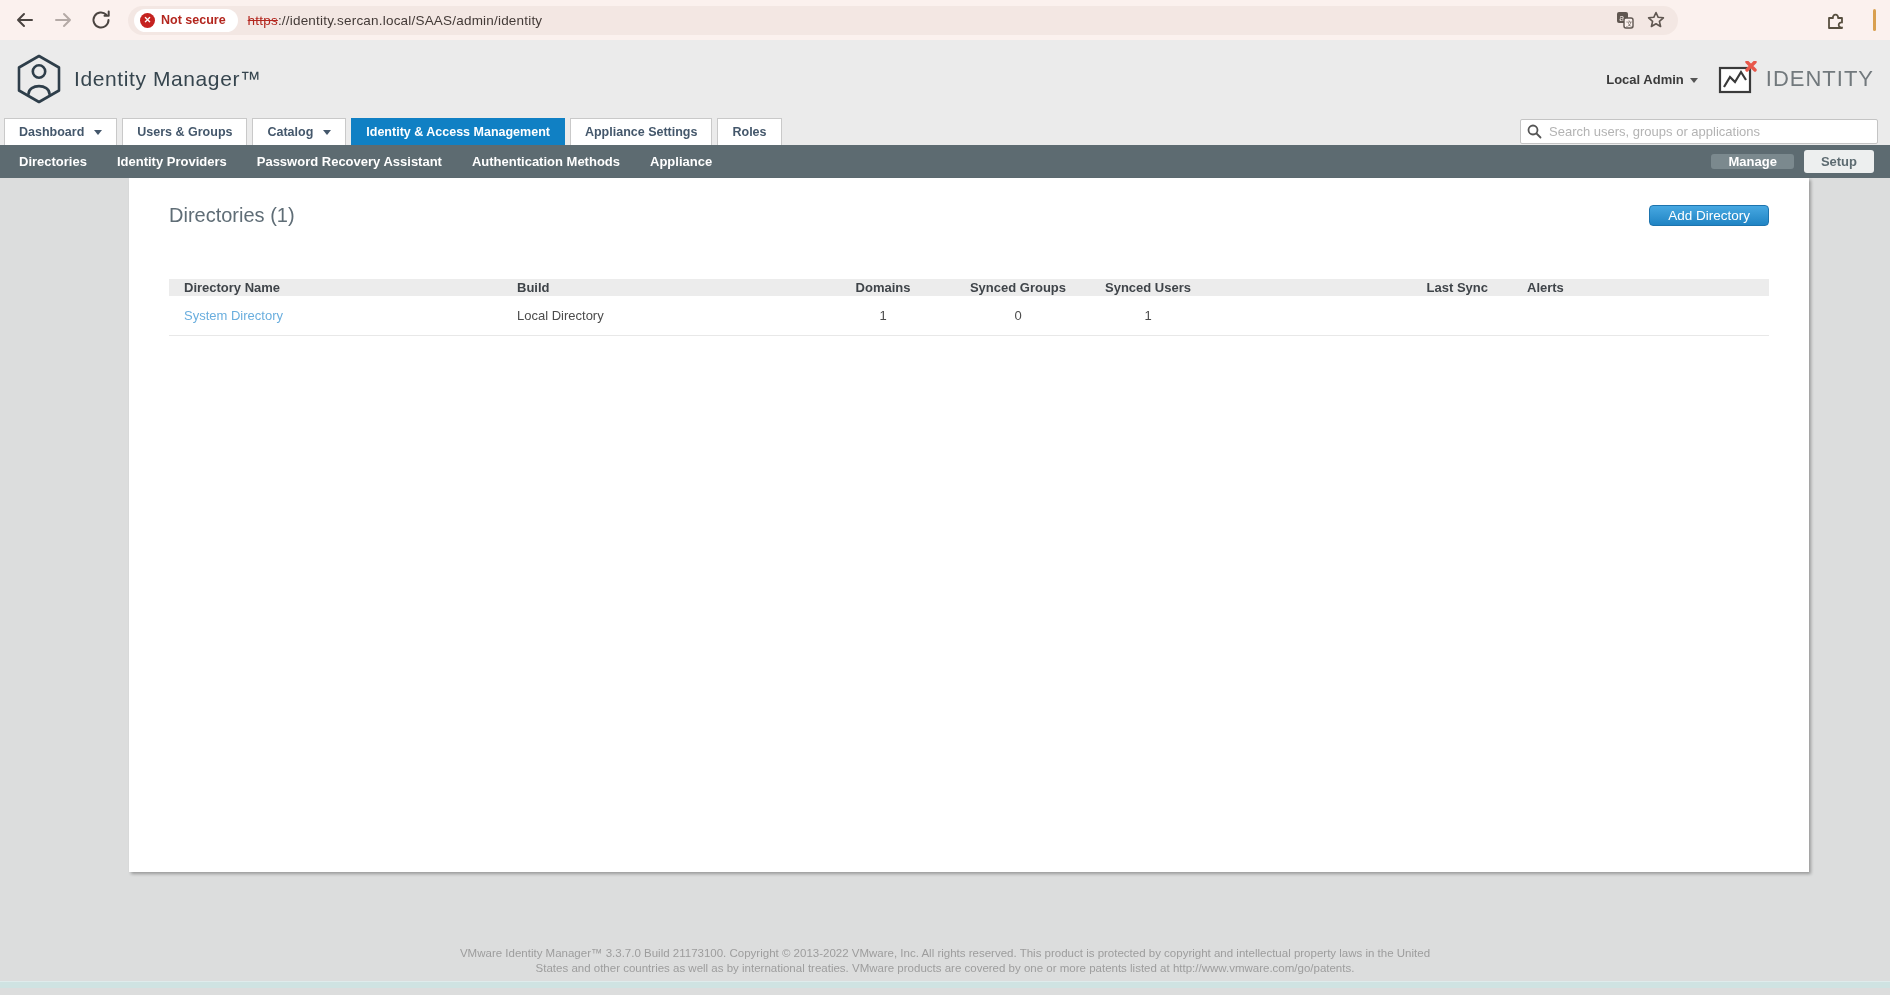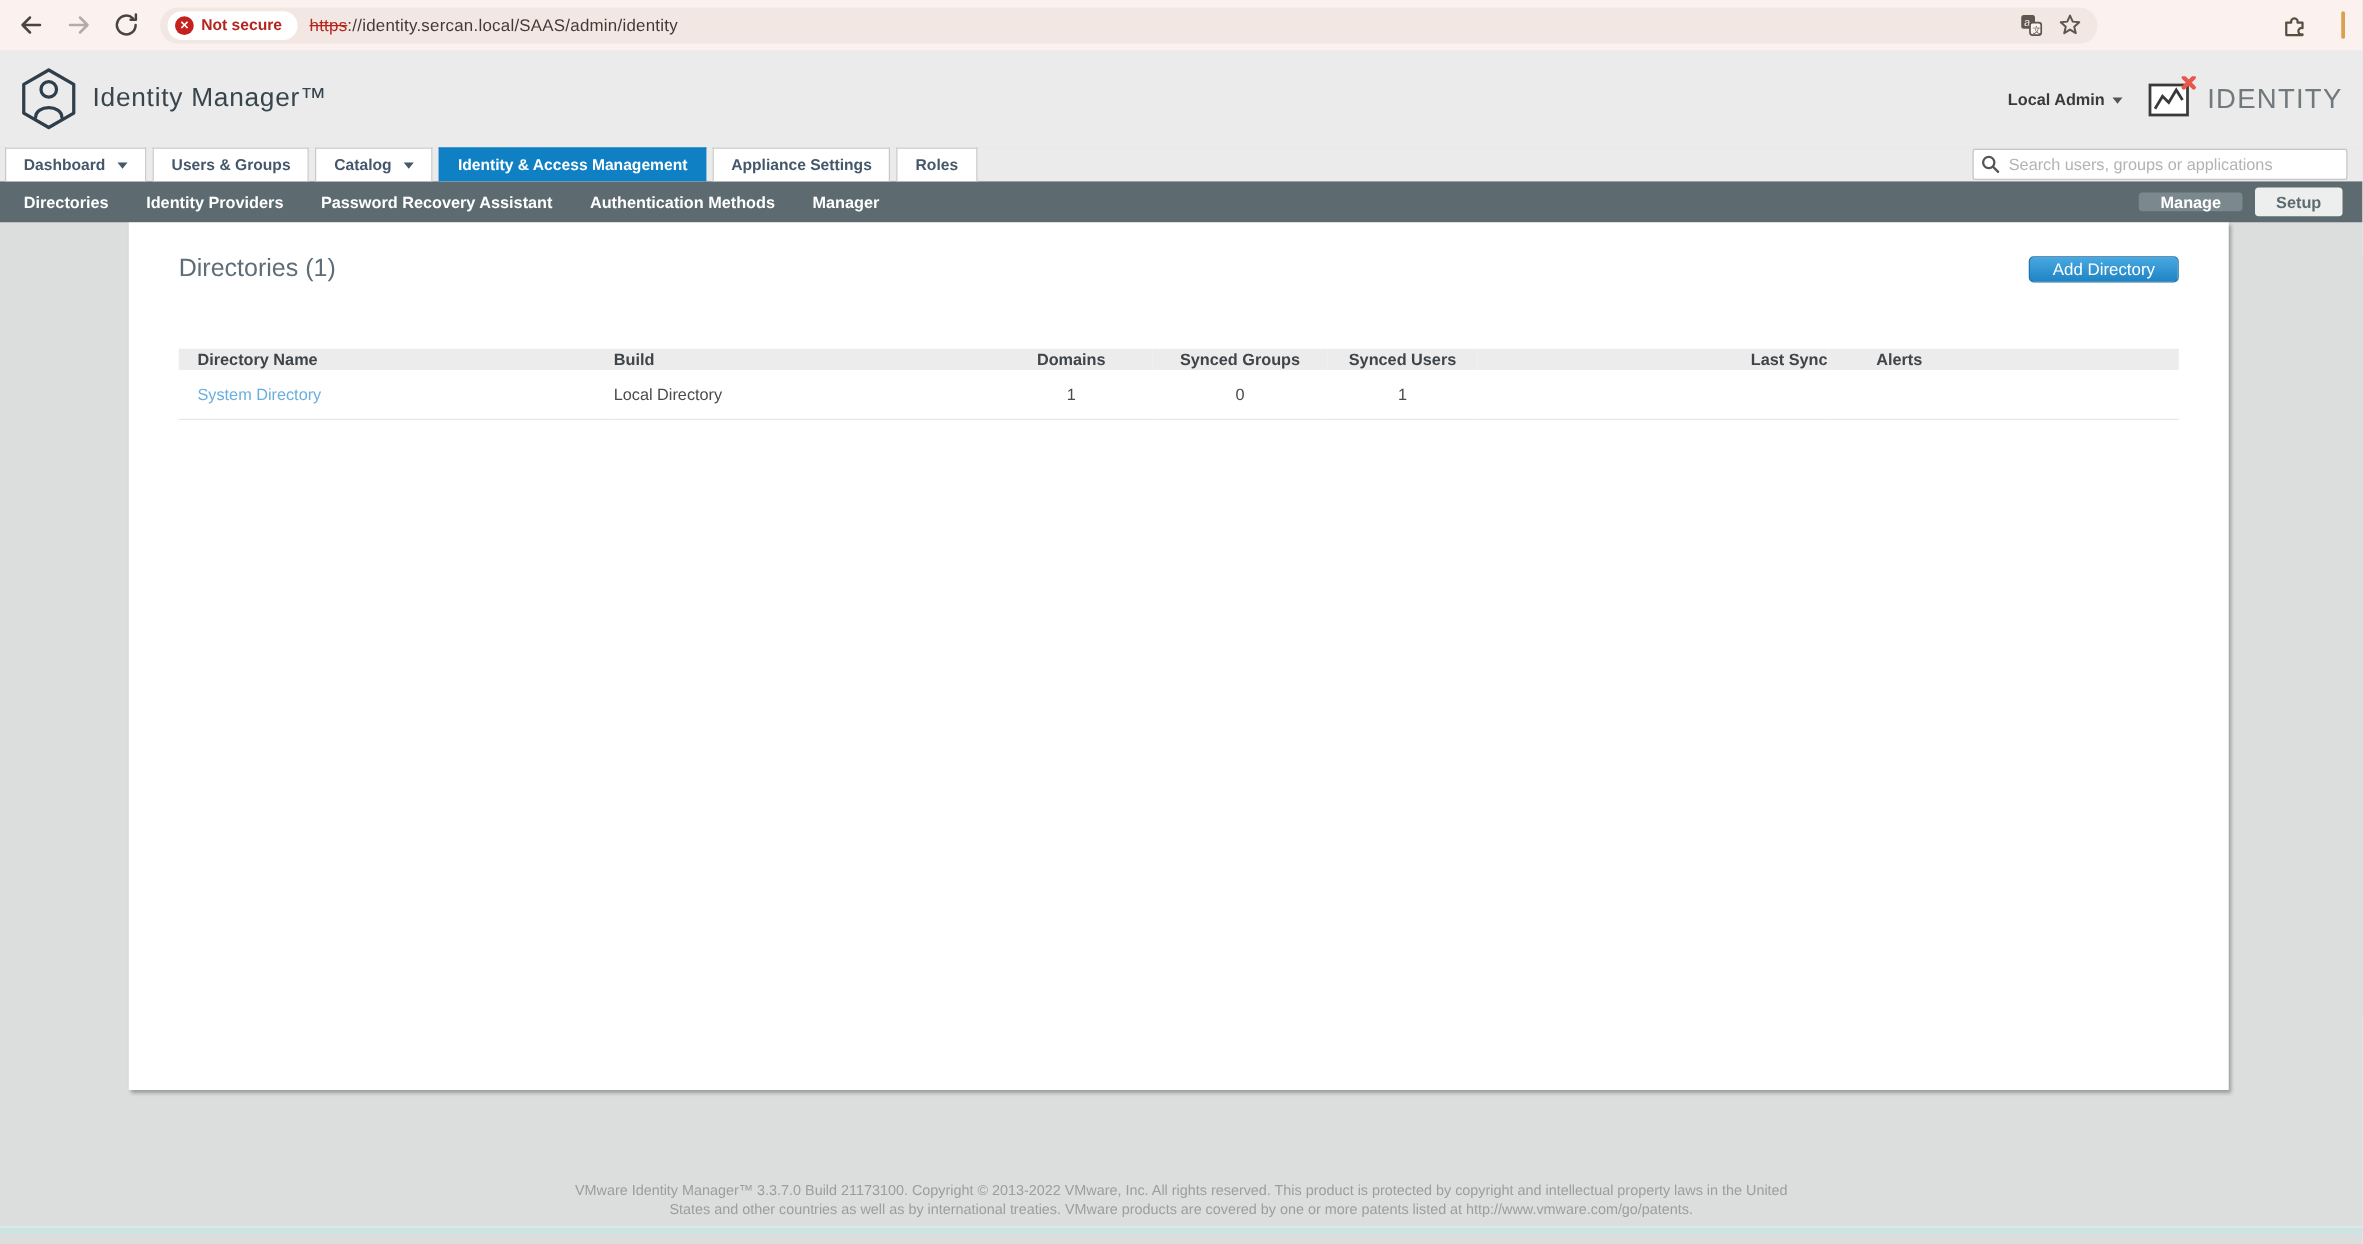--- a/index.html
+++ b/index.html
@@ -25,34 +25,34 @@
   .useradmin { font-size:13px; color:#3a3a3a; font-weight:bold; }
   .caret-sm { display:inline-block; margin-left:6px; width:0; height:0; border-left:4px solid transparent; border-right:4px solid transparent; border-top:5px solid #555; vertical-align:middle; }
   .brand-txt { font-size:22px; color:#72797d; letter-spacing:1px; margin-left:8px; }
   .brokenimg { margin-left:20px; }
 
   
   .tabbar { height:27px; background:#ebebeb; display:flex; align-items:stretch; padding-left:4px; position:relative; }
   .tab { background:#fff; border:1px solid #c9c9c9; border-bottom:none; margin-right:5px; padding:0 14px; font-size:12.5px; font-weight:bold; color:#44576b; display:flex; align-items:center; cursor:pointer; white-space:nowrap; }
   .tab .caret-sm { border-top-color:#44576b; margin-left:10px; }
   .tab.active { background:#1080c4; border-color:#1080c4; color:#fff; }
-  .searchwrap { position:absolute; right:12px; top:1px; width:300px; height:25px; }
+  .searchwrap { position:absolute; right:12px; top:1px; width:358px; height:25px; }
   .searchwrap input { width:100%; height:100%; border:1px solid #c4c4c4; border-radius:2px; background:#fff; padding:0 8px 0 28px; font-size:13px; color:#444; font-family:"Liberation Sans",sans-serif; }
   .searchwrap input::placeholder { color:#b3b3b3; }
   .searchwrap svg { position:absolute; left:7px; top:5px; }
 
   
   .subnav { height:33px; background:#5d6b71; display:flex; align-items:center; padding:0 16px 0 19px; }
   .subnav-item { color:#fff; font-size:13px; font-weight:bold; margin-right:30px; cursor:pointer; white-space:nowrap; }
   .btn-manage { margin-left:auto; background:#7b898e; color:#ffffff; font-size:13px; font-weight:bold; padding:0 17px; border-radius:3px; border:none; cursor:pointer; font-family:"Liberation Sans",sans-serif; }
   .btn-setup { background:#edefef; color:#5d6b71; font-size:13px; font-weight:bold; padding:4px 17px; border-radius:3px; border:none; margin-left:10px; cursor:pointer; font-family:"Liberation Sans",sans-serif; }
 
   
   .main { position:relative; height:810px; background:#dcdddd; }
-  .card { position:absolute; left:103px; top:0; width:1680px; height:694px; background:#fff; box-shadow:2px 2px 3px rgba(0,0,0,0.30); padding:0 40px; }
+  .card { position:absolute; left:129px; top:0; width:1680px; height:694px; background:#fff; box-shadow:2px 2px 3px rgba(0,0,0,0.30); padding:0 40px; }
   .titlerow { margin-top:26px; display:flex; align-items:center; justify-content:space-between; }
   .pagetitle { font-size:20px; color:#5f6d76; font-weight:normal; }
   .btn-add { background:linear-gradient(#47a8e1,#2084c4); border:1px solid #1d74ae; border-radius:4px; color:#fff; font-size:13.5px; padding:2px 18px; cursor:pointer; font-family:"Liberation Sans",sans-serif; }
 
   table { width:100%; border-collapse:collapse; table-layout:fixed; margin-top:52px; }
   thead th { background:#ececec; height:17px; font-size:13px; font-weight:bold; color:#3f4449; text-align:left; white-space:nowrap; }
   tbody td { height:39px; font-size:13px; color:#4b4b4b; border-bottom:1px solid #e8e8e8; white-space:nowrap; }
   .c1 { padding-left:15px; }
   .ctr { text-align:center; }
   .c6 { padding-left:114px;text-align:right; }
@@ -150,21 +150,21 @@
       </svg>
     <input type="text" placeholder="Search users, groups or applications" style="">
   </div>
 </div>
 
 <div class="subnav">
   <span class="subnav-item">Directories</span>
   <span class="subnav-item">Identity Providers</span>
   <span class="subnav-item">Password Recovery Assistant</span>
   <span class="subnav-item">Authentication Methods</span>
-  <span class="subnav-item">Manager</span>
+  <span class="subnav-item">Appliance</span>
   <button class="btn-manage">Manage</button>
   <button class="btn-setup">Setup</button>
 </div>
 
 <div class="main">
   <div class="card">
     <div class="titlerow">
       <h1 class="pagetitle">Directories (1)</h1>
       <button class="btn-add">Add Directory</button>
     </div>

